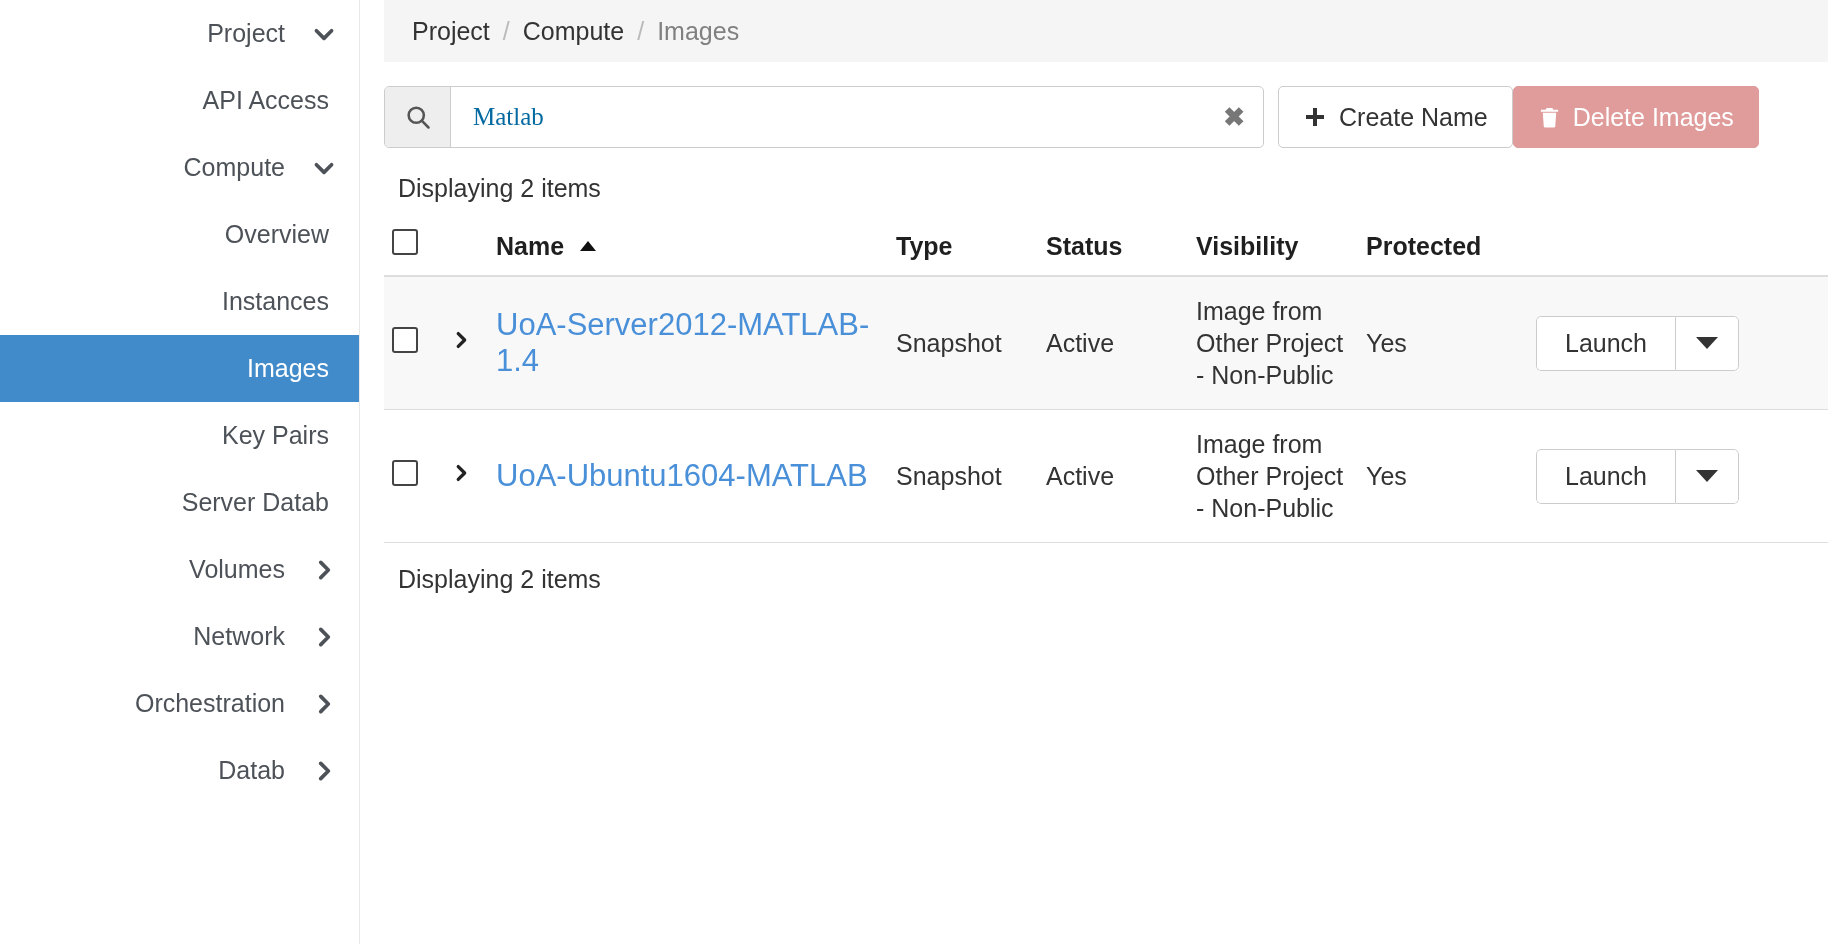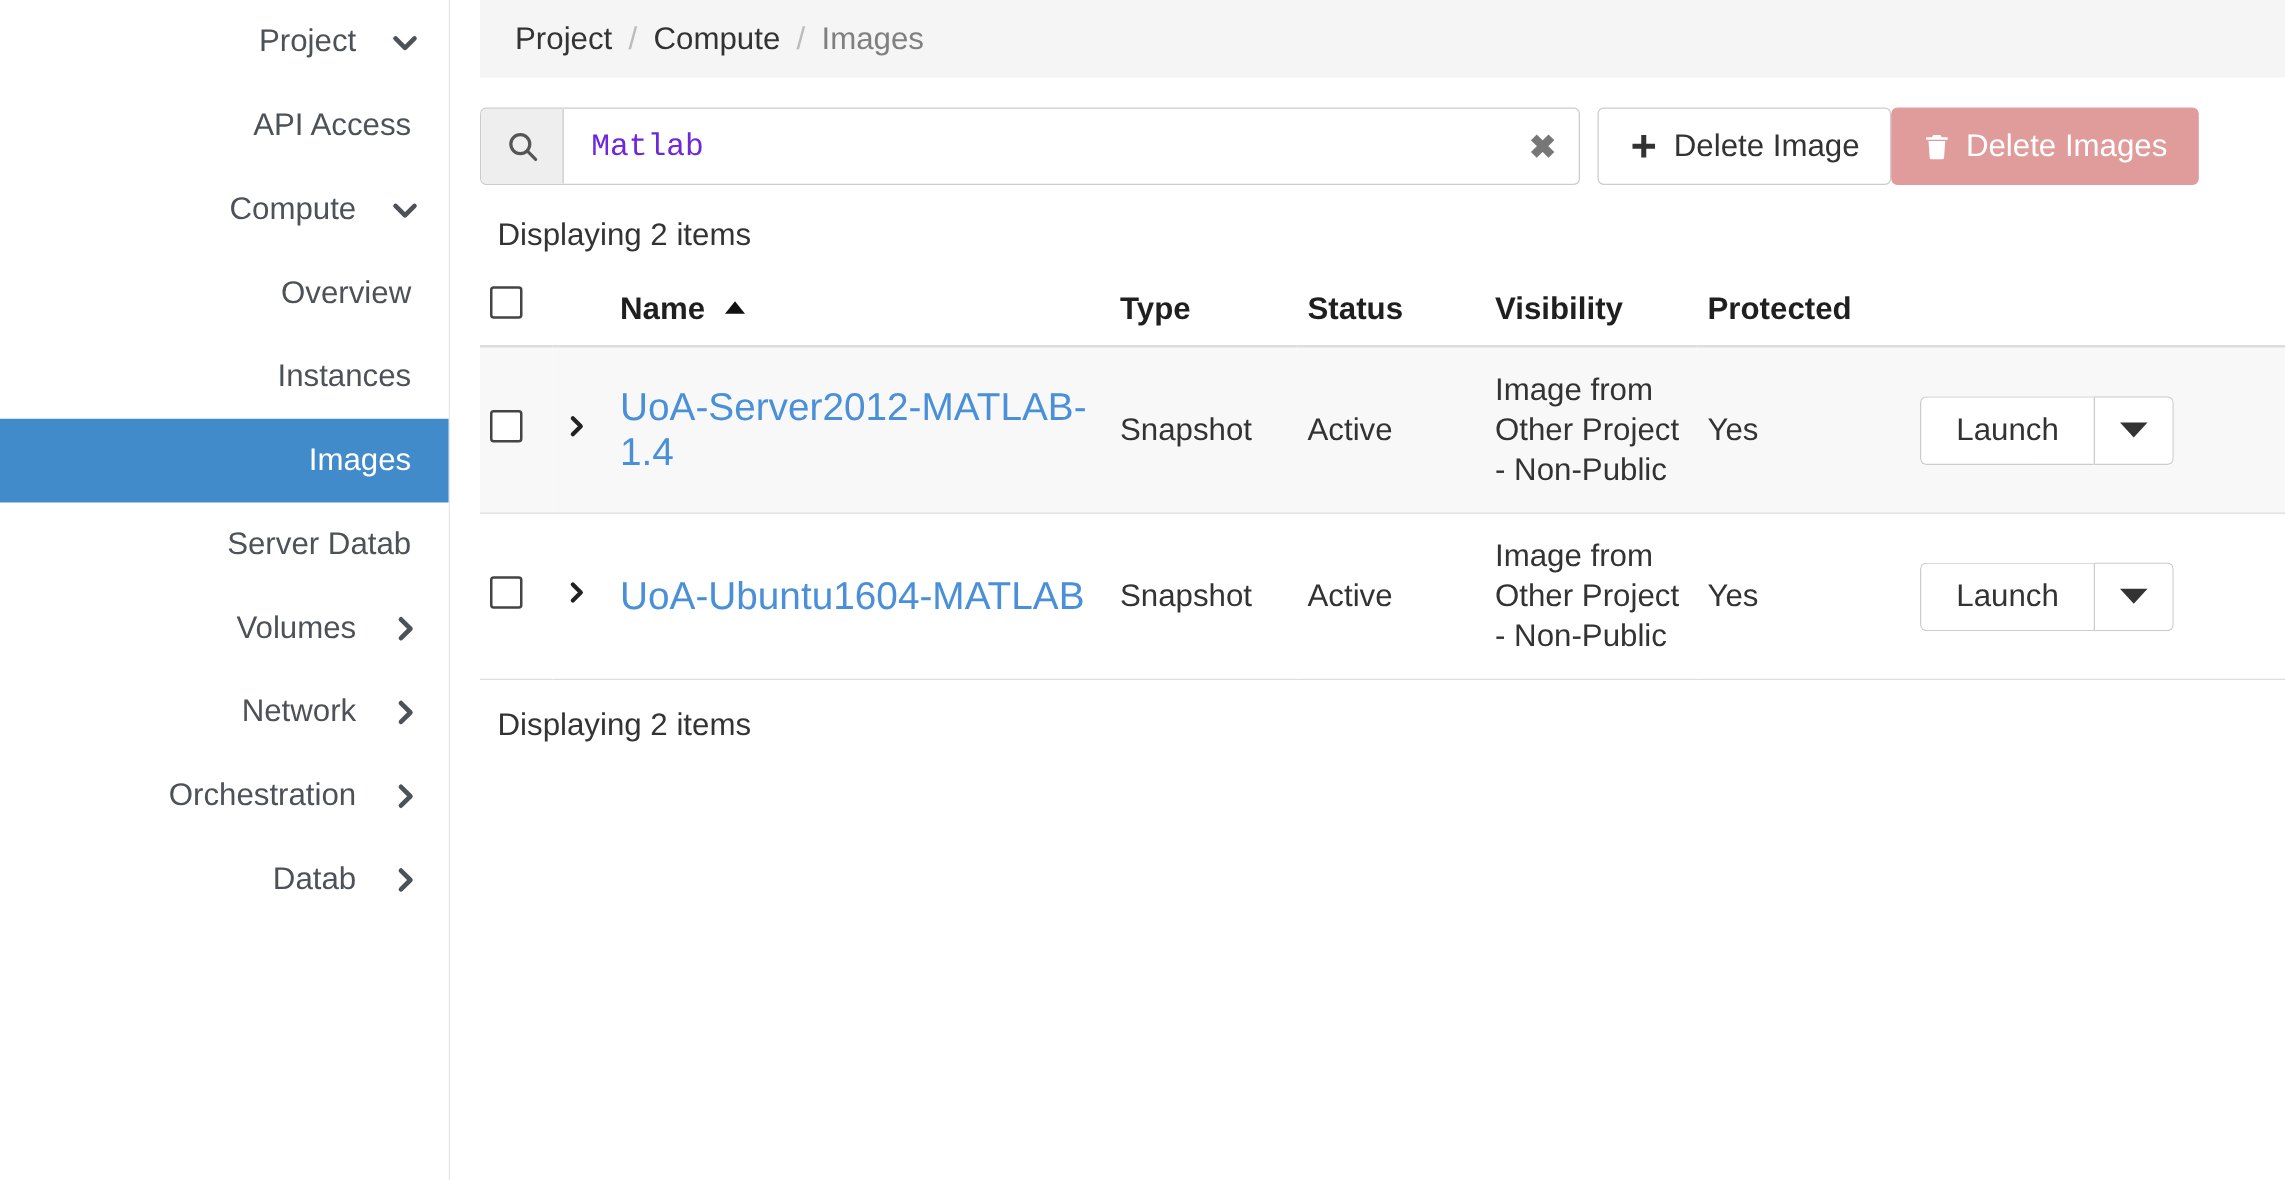--- a/index.html
+++ b/index.html
@@ -106,22 +106,22 @@
     flex: 1 1 auto;
     display: flex;
     align-items: center;
     padding: 0 18px 0 20px;
     position: relative;
   }
   .search-input {
     border: none;
     outline: none;
     font-size: 25px;
-    font-family: Liberation Mono, monospace;
-    color: #6d28d9;
+    font-family: Liberation Serif, serif;
+    color: #0369a1;
     width: 100%;
     background: transparent;
     caret-color: #333;
   }
   .clear-icon {
     color: #777;
     font-size: 26px;
     line-height: 1;
     padding-left: 10px;
     cursor: pointer;
@@ -288,20 +288,23 @@
       <div class="nav-item level2 indent2">
         <span class="lbl">Overview</span>
       </div>
       <div class="nav-item level2 indent2">
         <span class="lbl">Instances</span>
       </div>
       <div class="nav-item level2 active indent2">
         <span class="lbl">Images</span>
       </div>
       <div class="nav-item level2 indent2">
+        <span class="lbl">Key Pairs</span>
+      </div>
+      <div class="nav-item level2 indent2">
         <span class="lbl">Server Datab</span>
       </div>
       <div class="nav-item level1 has-chev">
         <span class="lbl">Volumes</span>
         <span class="chev">
           <svg class="ic" width="26" height="26" viewBox="0 0 24 24" fill="none" stroke="currentColor" stroke-width="3.4" stroke-linecap="round" stroke-linejoin="round">
             <polyline points="9,5 16,12 9,19"></polyline>
           </svg>
         </span>
       </div>
@@ -355,21 +358,21 @@
         </div>
       </div>
 
       <button class="btn btn-default">
         <span class="gl">
           <svg class="ic" width="24" height="24" viewBox="0 0 24 24" fill="currentColor">
             <rect x="10" y="3" width="4" height="18"></rect>
             <rect x="3" y="10" width="18" height="4"></rect>
           </svg>
         </span>
-        <span>Delete Image</span>
+        <span>Create Name</span>
       </button>
 
       <button class="btn btn-danger">
         <span class="gl">
           <svg class="ic" width="23" height="23" viewBox="0 0 24 24" fill="currentColor">
             <path d="M9 2h6l1 2h5v2H3V4h5l1-2z"></path>
             <path d="M5 7h14l-1 14a1.5 1.5 0 0 1-1.5 1.4h-9A1.5 1.5 0 0 1 6 21L5 7z"></path>
           </svg>
         </span>
         <span>Delete Images</span>

